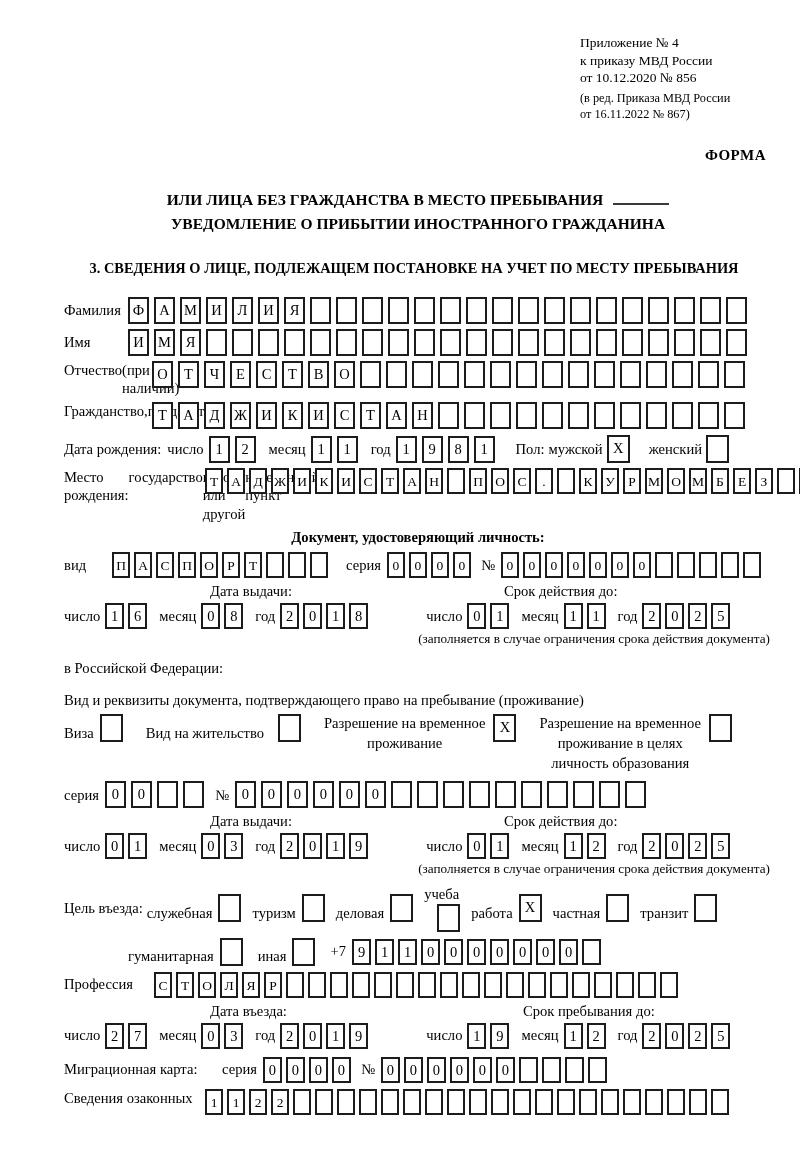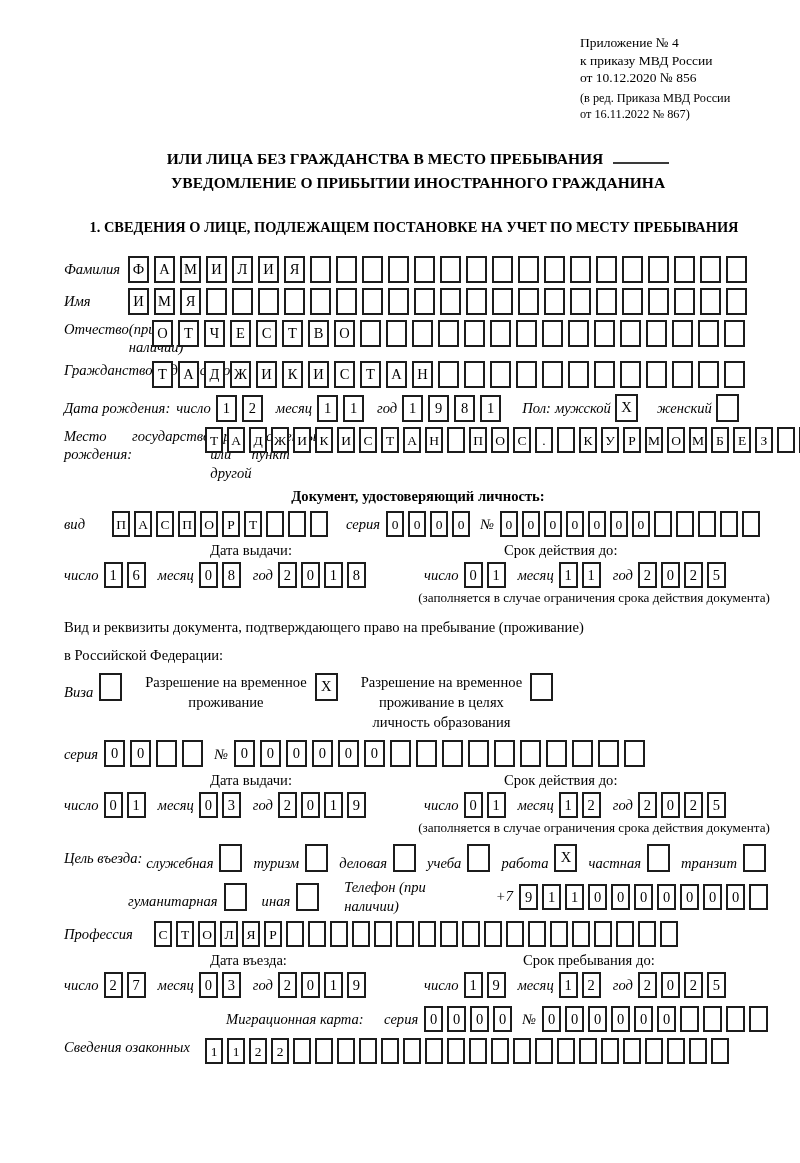--- a/index.html
+++ b/index.html
@@ -8,21 +8,21 @@
   .page{padding:34px 28px 6px 64px;box-sizing:border-box;}
   .hdr{margin-left:auto;width:192px;font-size:13.5px;line-height:1.3;}
   .hdr .small{font-size:12.3px;}
   .hdr .gap{margin-top:4px;}
   .forma{text-align:right;font-weight:bold;font-size:15px;margin:24px 6px 0 0;letter-spacing:.5px;}
   .title{text-align:center;font-weight:bold;font-size:15.5px;line-height:1.55;margin-top:24px;}
   .blank-line{display:inline-block;width:56px;border-bottom:2px solid #3a3a3a;height:13px;margin-left:10px;}
   .sec-heading{font-weight:bold;font-size:14.4px;margin:24px 0 20px -8px;text-align:center;}
   .row{display:flex;align-items:center;margin-bottom:5px;}
   .row.top{align-items:flex-start;}
-  .lbl{font-size:14.6px;line-height:1.25;font-style:italic;}
+  .lbl{font-size:14.6px;line-height:1.25;}
   .w64{width:64px;flex:none;}
   .w88{width:88px;flex:none;}
   .w140{width:141px;flex:none;}
   .cells{display:flex;flex:none;}
   .cell{display:inline-block;box-sizing:border-box;width:21px;height:27px;border:2px solid #1c1c1c;
         margin-right:5px;text-align:center;font-size:14.5px;line-height:23px;background:#fff;}
   .sm .cell{width:18px;height:26px;margin-right:4px;font-size:13.5px;}
   .dt .cell{width:19px;height:26px;margin-right:4px;}
   .cb .cell{width:23px;height:28px;}
   .mr6{margin-right:6px;} .ml8{margin-left:8px;} .mr4{margin-right:4px;}
@@ -48,27 +48,28 @@
 <div class="page">
 
   <div class="hdr">
     <div>Приложение № 4</div>
     <div>к приказу МВД России</div>
     <div>от 10.12.2020 № 856</div>
     <div class="small gap">(в ред. Приказа МВД России</div>
     <div class="small">от 16.11.2022 № 867)</div>
   </div>
 
+  <div class="forma">ФОРМА</div>
 
   <div class="title">
     <div><span>ИЛИ ЛИЦА БЕЗ ГРАЖДАНСТВА В МЕСТО ПРЕБЫВАНИЯ</span><span class="blank-line"></span></div>
     <div>УВЕДОМЛЕНИЕ О ПРИБЫТИИ ИНОСТРАННОГО ГРАЖДАНИНА</div>
   </div>
 
-  <div class="sec-heading">1. СВЕДЕНИЯ О ЛИЦЕ, ПОДЛЕЖАЩЕМ ПОСТАНОВКЕ НА УЧЕТ ПО МЕСТУ ПРЕБЫВАНИЯ</div>
+  <div class="sec-heading">3. СВЕДЕНИЯ О ЛИЦЕ, ПОДЛЕЖАЩЕМ ПОСТАНОВКЕ НА УЧЕТ ПО МЕСТУ ПРЕБЫВАНИЯ</div>
 
   <div class="row">
     <span class="lbl w64">Фамилия</span>
     <span class="cells">
         <span class="cell">Ф</span>
         <span class="cell">А</span>
         <span class="cell">М</span>
         <span class="cell">И</span>
         <span class="cell">Л</span>
         <span class="cell">И</span>
@@ -387,26 +388,32 @@
       <span class="cells">
           <span class="cell">2</span>
           <span class="cell">0</span>
           <span class="cell">2</span>
           <span class="cell">5</span>
         </span>
     </span>
   </div>
   <div class="note">(заполняется в случае ограничения срока действия документа)</div>
 
+  <div class="plain" style="margin-bottom:4px;">в Российской Федерации:</div>
   <div class="plain">Вид и реквизиты документа, подтверждающего право на пребывание (проживание)</div>
-  <div class="plain" style="margin-bottom:4px;">в Российской Федерации:</div>
 
   <div class="row top">
     <span class="cbgroup">
       <span class="lbl">Виза</span>
+      <span class="cells cb">
+          <span class="cell"></span>
+        </span>
+    </span>
+    <span class="cbgroup ml8">
+      <span class="lbl" style="margin-right:14px;">Вид на жительство</span>
       <span class="cells cb">
           <span class="cell"></span>
         </span>
     </span>
     <span class="cbgroup ml8">
       <span class="multi">
         <span>Разрешение на временное</span><br>
         <span>проживание</span>
       </span>
       <span class="cells cb" style="align-self:flex-start;">
@@ -513,21 +520,21 @@
       <span class="cells cb">
           <span class="cell"></span>
         </span>
     </span>
     <span class="cbgroup" style="margin-right:6px;">
       <span class="lbl">деловая</span>
       <span class="cells cb">
           <span class="cell"></span>
         </span>
     </span>
-    <span class="cbgroup" style="margin-right:6px;">
+    <span class="cbgroup" style="margin-right:6px;flex-direction:column;">
       <span class="lbl">учеба</span>
       <span class="cells cb">
           <span class="cell"></span>
         </span>
     </span>
     <span class="cbgroup" style="margin-right:6px;">
       <span class="lbl">работа</span>
       <span class="cells cb">
           <span class="cell">X</span>
         </span>
@@ -552,21 +559,20 @@
       <span class="cells cb">
           <span class="cell"></span>
         </span>
     </span>
     <span class="cbgroup">
       <span class="lbl">иная</span>
       <span class="cells cb">
           <span class="cell"></span>
         </span>
     </span>
-    <span class="lbl" style="margin:0 18px 0 10px;">Телефон (при наличии)</span>
     <span class="lbl mr6">+7</span>
     <span class="cells dt">
         <span class="cell">9</span>
         <span class="cell">1</span>
         <span class="cell">1</span>
         <span class="cell">0</span>
         <span class="cell">0</span>
         <span class="cell">0</span>
         <span class="cell">0</span>
         <span class="cell">0</span>
@@ -644,21 +650,21 @@
       <span class="lbl">год</span>
       <span class="cells">
           <span class="cell">2</span>
           <span class="cell">0</span>
           <span class="cell">2</span>
           <span class="cell">5</span>
         </span>
     </span>
   </div>
 
-  <div class="row" style="margin-top:8px;justify-content:flex-end;">
+  <div class="row" style="margin-top:8px;">
     <span class="lbl" style="width:158px;">Миграционная карта:</span>
     <span class="lbl mr6">серия</span>
     <span class="cells dt mr6">
         <span class="cell">0</span>
         <span class="cell">0</span>
         <span class="cell">0</span>
         <span class="cell">0</span>
       </span>
     <span class="lbl mr6">№</span>
     <span class="cells dt">

